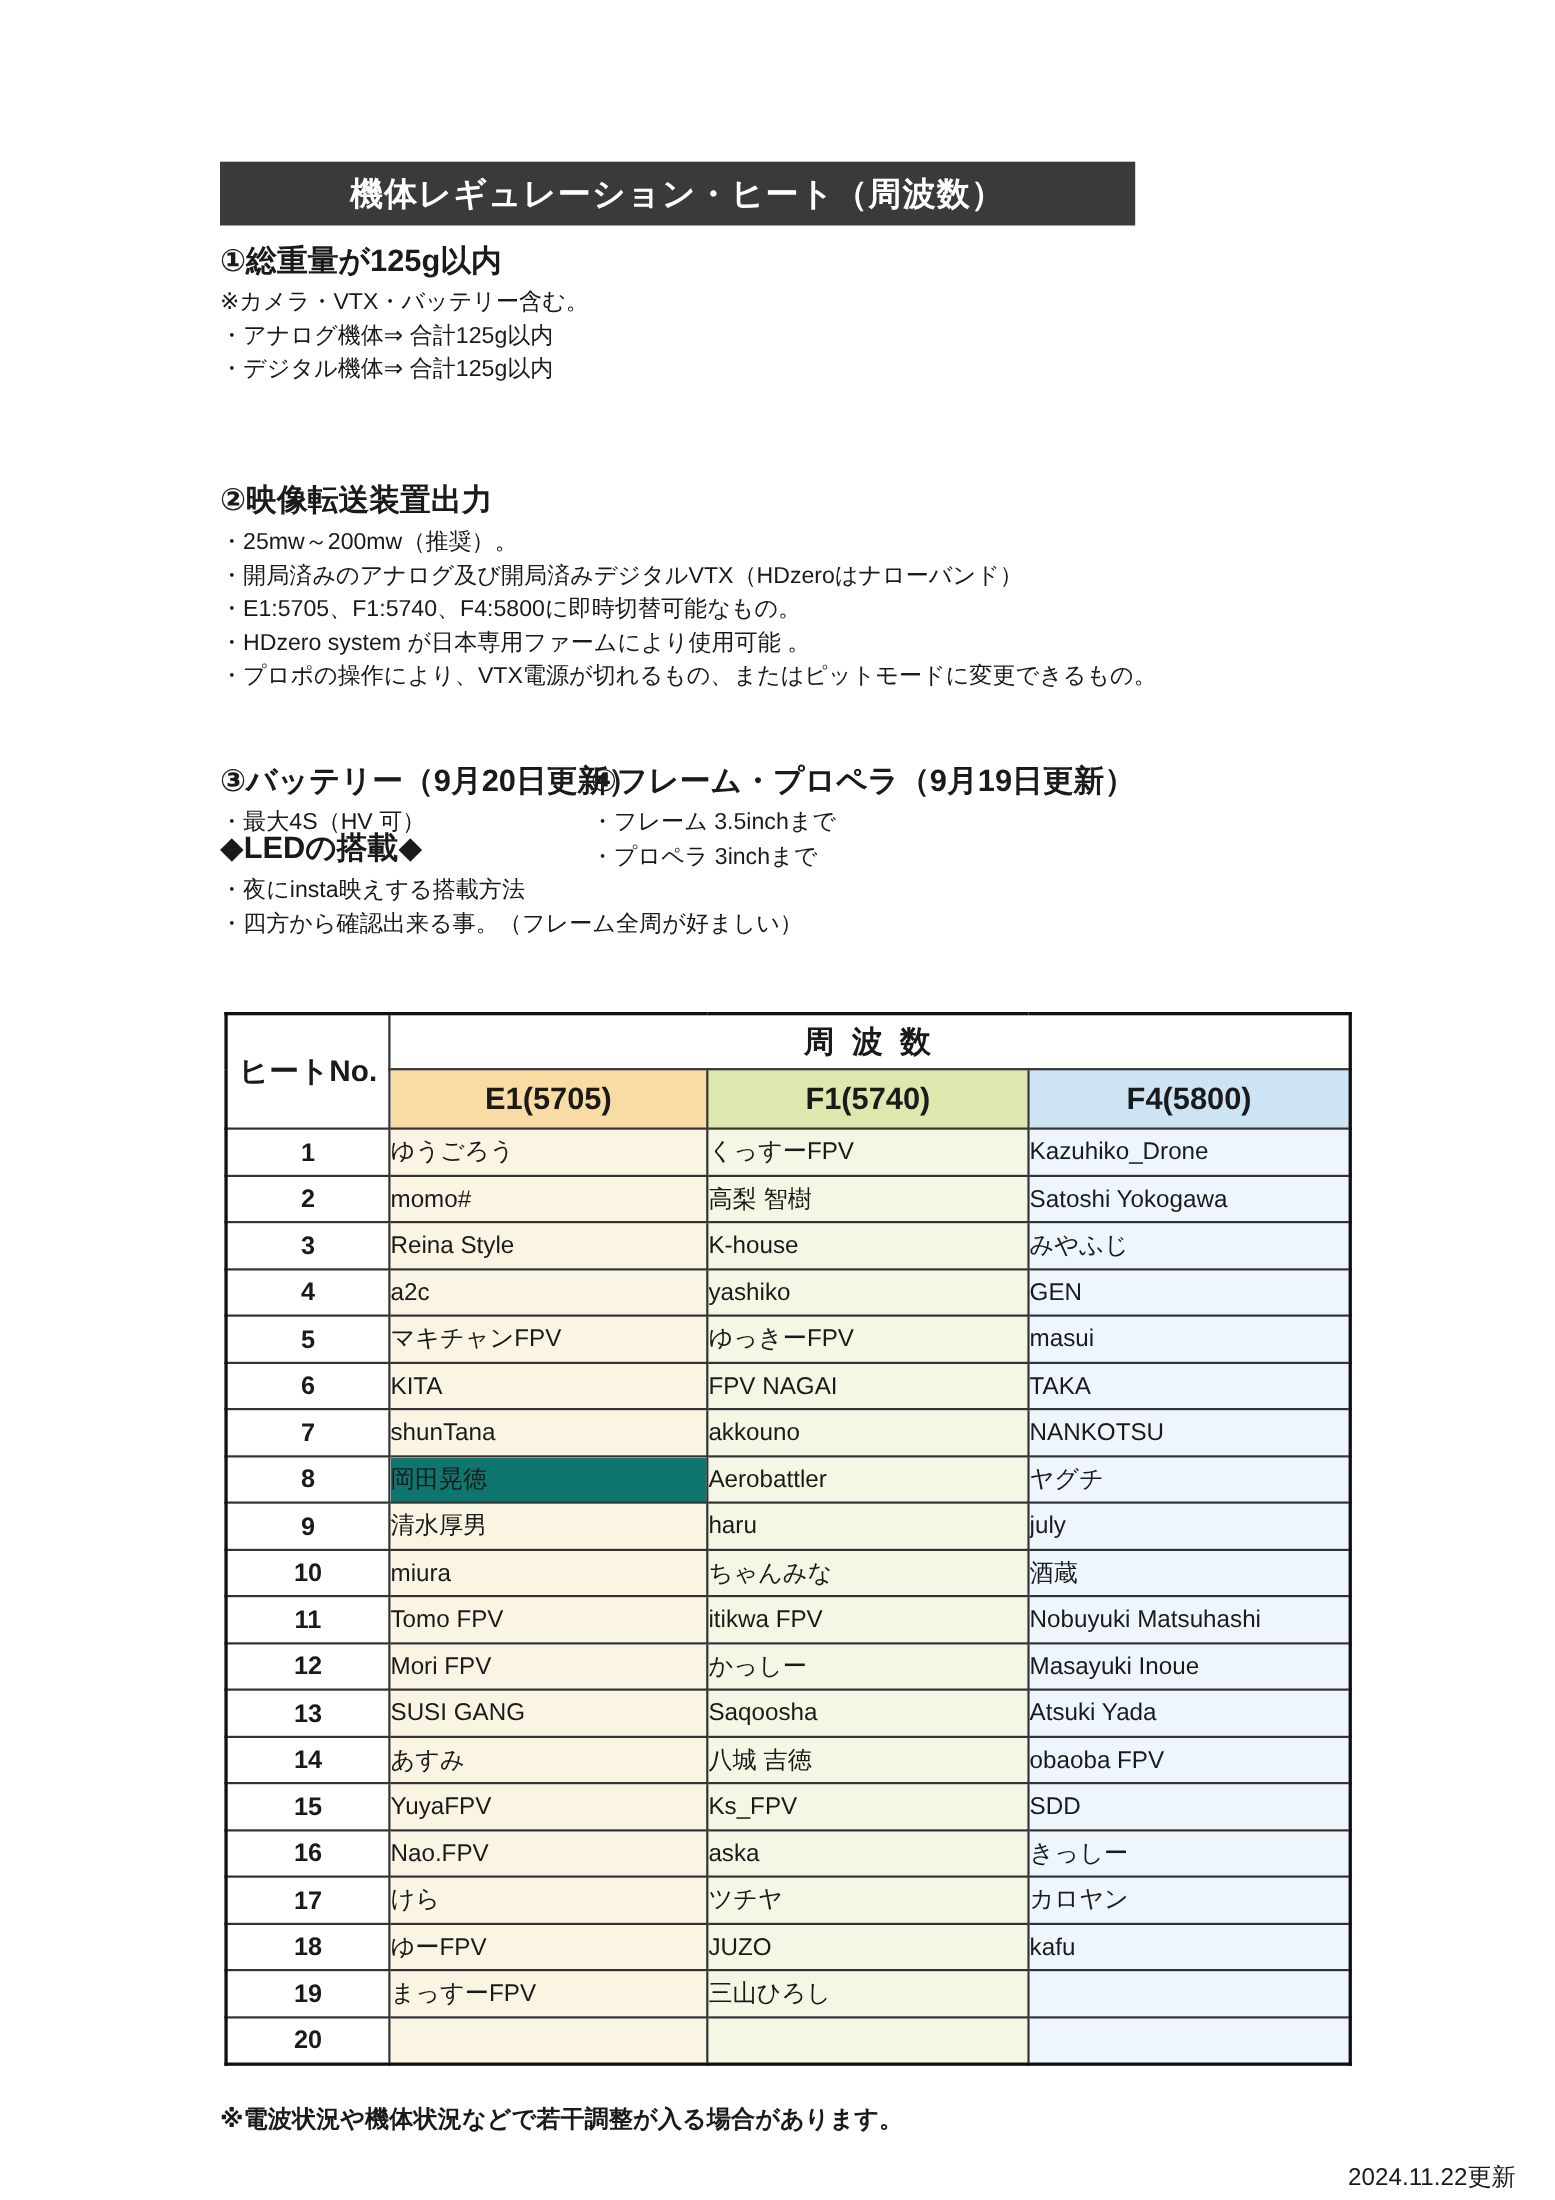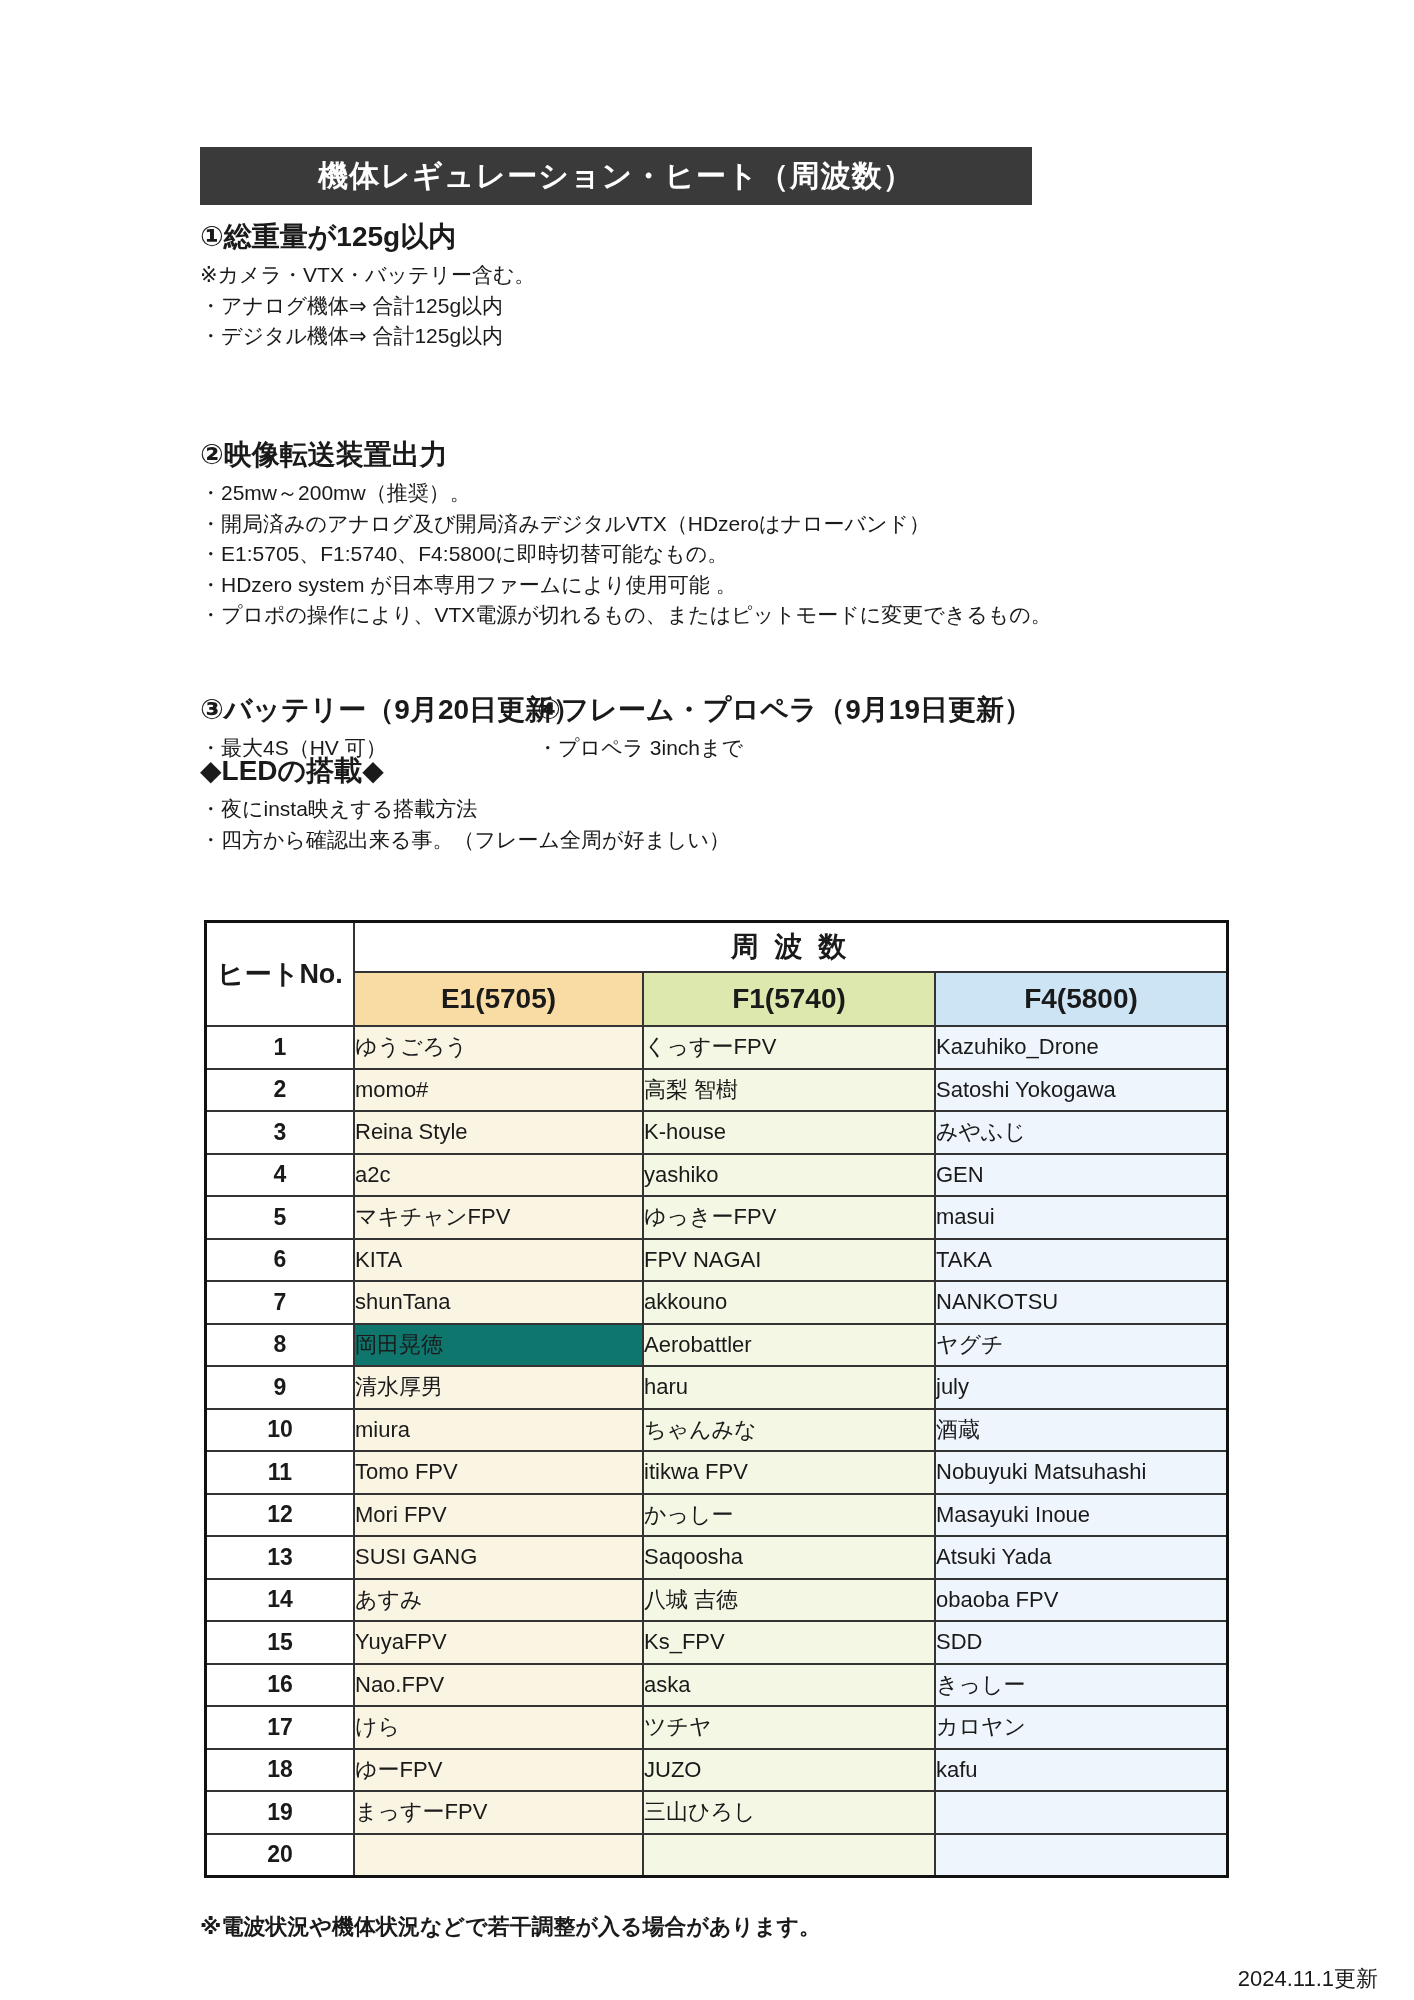--- a/index.html
+++ b/index.html
@@ -59,20 +59,21 @@
     <p class="sec-line">・プロポの操作により、VTX電源が切れるもの、またはピットモードに変更できるもの。</p>
   </div>
 
   <div class="section" id="sec3">
     <p class="sec-heading">③バッテリー（9月20日更新）</p>
     <p class="sec-line">・最大4S（HV 可）</p>
   </div>
 
   <div class="section" id="sec4">
     <p class="sec-heading">④フレーム・プロペラ（9月19日更新）</p>
+    <p class="sec-line">・フレーム 3.5inchまで</p>
     <p class="sec-line">・プロペラ 3inchまで</p>
   </div>
 
   <div class="section" id="sec5">
     <p class="diamond-heading">◆LEDの搭載◆</p>
     <p class="sec-line">・夜にinsta映えする搭載方法</p>
     <p class="sec-line">・四方から確認出来る事。（フレーム全周が好ましい）</p>
   </div>
 
   <table class="heat">
@@ -205,15 +206,15 @@
         <tr>
           <td class="no">20</td>
           <td class="e1" style="background: rgb(250, 244, 227);"></td>
           <td class="f1" style="background: rgb(245, 247, 229);"></td>
           <td class="f4" style="background: rgb(238, 245, 252);"></td>
         </tr>
       </tbody>
   </table>
 
   <p class="footnote">※電波状況や機体状況などで若干調整が入る場合があります。</p>
-  <p class="updated">2024.11.1更新</p>
+  <p class="updated">2024.11.22更新</p>
 
 </div>
 
 </body></html>

